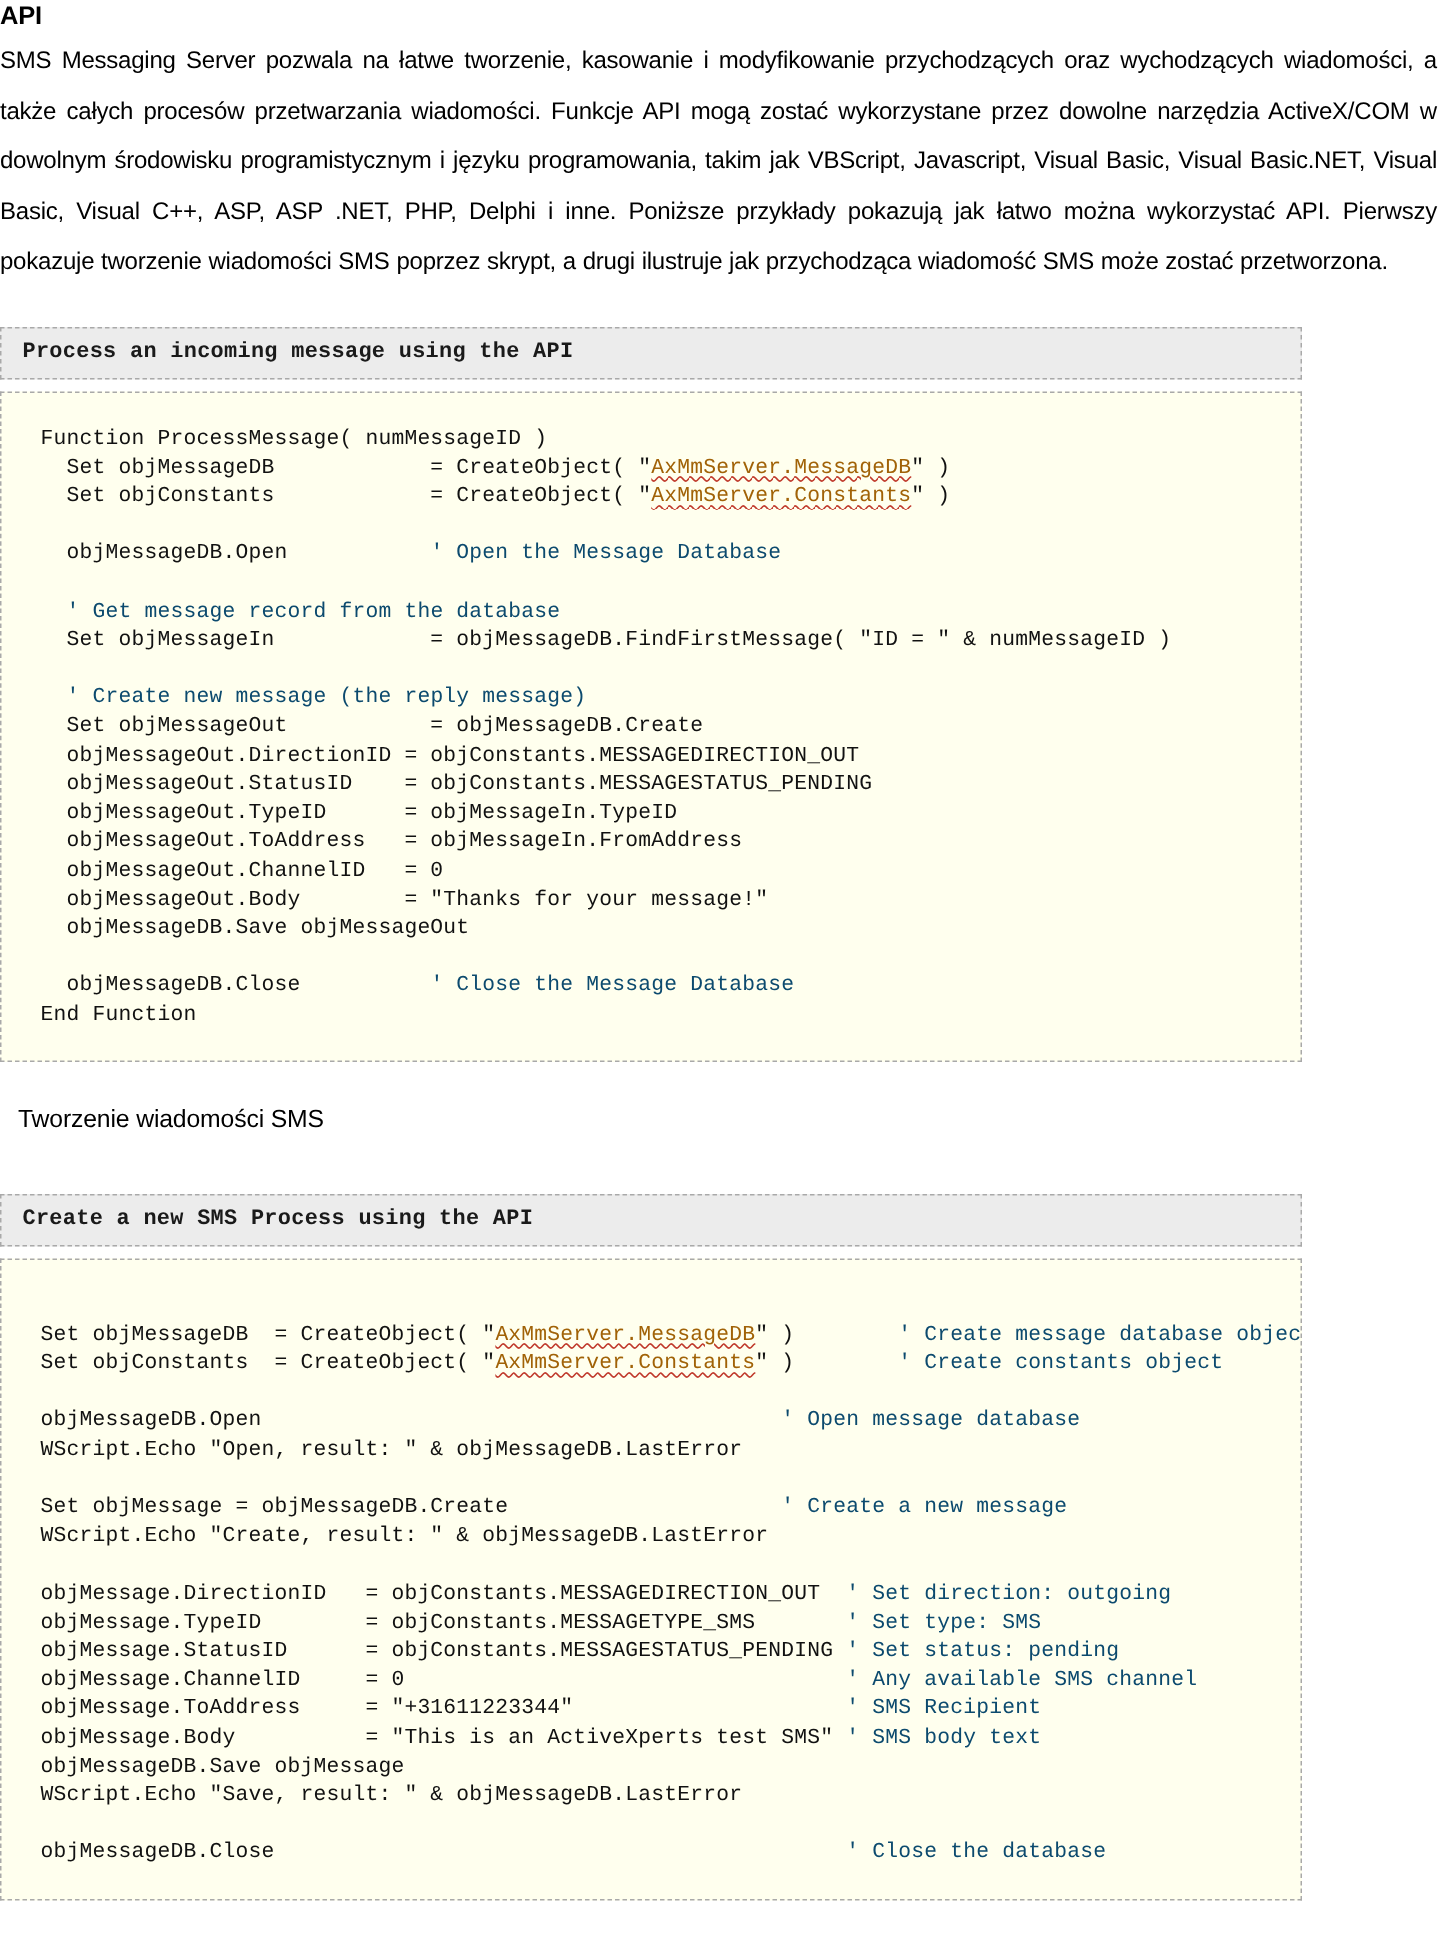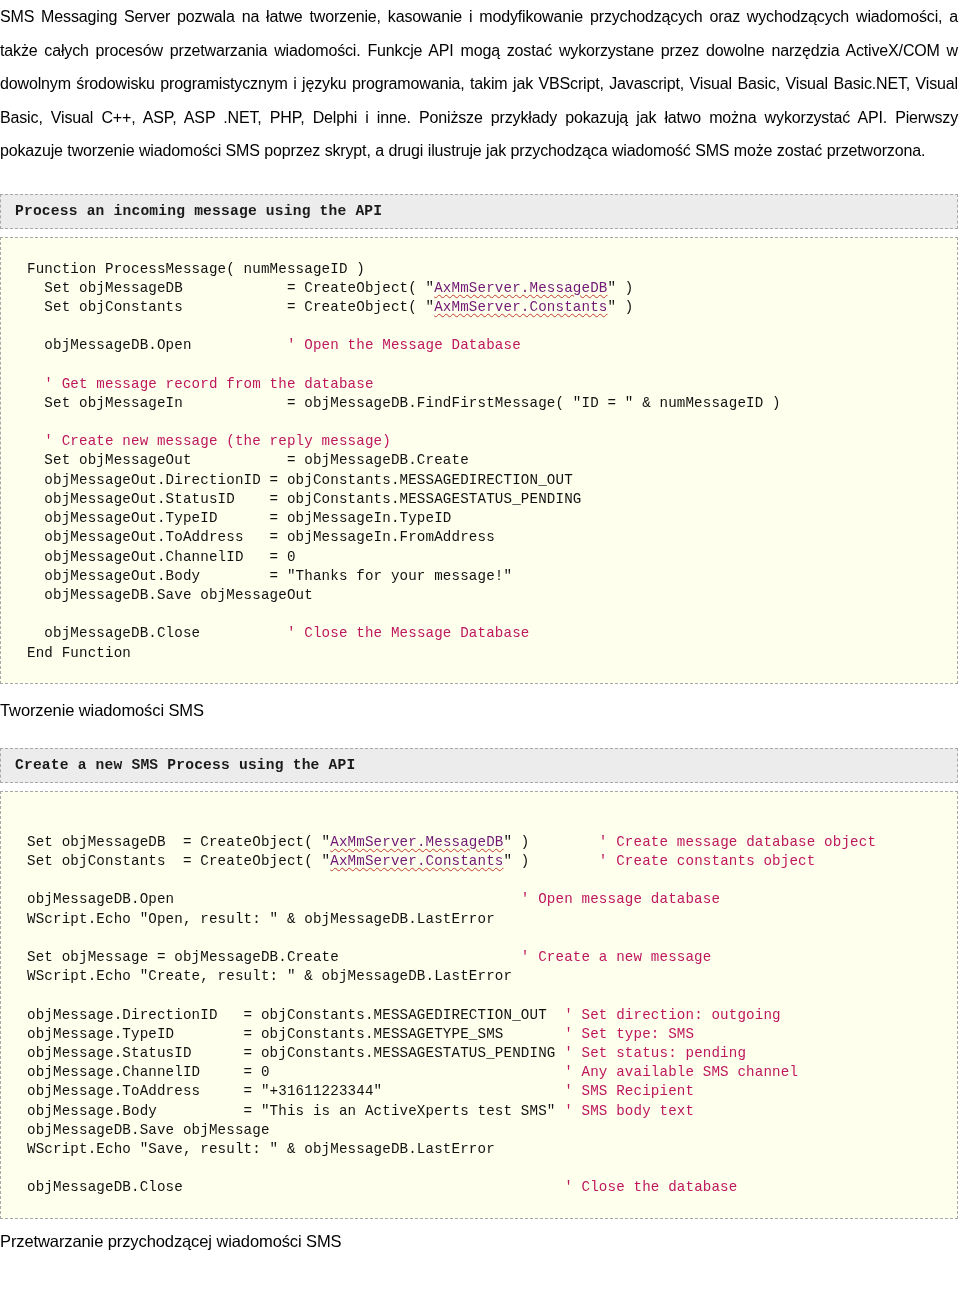--- a/index.html
+++ b/index.html
@@ -35,21 +35,21 @@
     text-align: justify;
     margin: 0;
     width: 958px;
     letter-spacing: -0.15px;
     word-spacing: 0.2px;
   }
 
   
   .sample {
     margin: 0;
-    width: 958px;
+    width: 868px;
     box-sizing: border-box;
   }
   .sample-header {
     background: #ececec;
     border: 1px dashed #a9a9a9;
     box-sizing: border-box;
     padding: 7px 0 7px 14px;
     font-family: "Liberation Mono", "DejaVu Sans Mono", monospace;
     font-size: 14.6px;
     font-weight: bold;
@@ -67,44 +67,45 @@
     font-family: "Liberation Mono", "DejaVu Sans Mono", monospace;
     font-size: 14.2px;
     line-height: 19.2px;
     color: #111111;
     white-space: pre;
     overflow: hidden;
     letter-spacing: 0.15px;
   }
   .code-line { display: block; min-height: 19.2px; }
   .code-line.blank { height: 19.2px; }
-  .cmt { color: #be185d; }
+  .cmt { color: #0c4a6e; }
   .str-warn {
-    color: #701a75;
+    color: #a16207;
     text-decoration: underline wavy #c0392b;
     text-decoration-thickness: 1px;
     text-underline-offset: 2px;
     font-family: Liberation Mono, monospace;
   }
 
   .caption {
     font-size: 16.5px;
     line-height: 24px;
-    margin: 0;
+    margin: 12px;
     letter-spacing: -0.1px;
   }
   .gap-26 { height: 26px; }
   .gap-14 { height: 14px; }
   .gap-10 { height: 10px; }
 </style>
 </head>
 <body>
 
 <div class="page">
 
+  <h1 class="doc-title">API</h1>
 
   <p class="intro">SMS Messaging Server pozwala na łatwe tworzenie, kasowanie i modyfikowanie przychodzących oraz wychodzących wiadomości, a także całych procesów przetwarzania wiadomości. Funkcje API mogą zostać wykorzystane przez dowolne narzędzia ActiveX/COM w dowolnym środowisku programistycznym i języku programowania, takim jak VBScript, Javascript, Visual Basic, Visual Basic.NET, Visual Basic, Visual C++, ASP, ASP .NET, PHP, Delphi i inne. Poniższe przykłady pokazują jak łatwo można wykorzystać API. Pierwszy pokazuje tworzenie wiadomości SMS poprzez skrypt, a drugi ilustruje jak przychodząca wiadomość SMS może zostać przetworzona.</p>
 
   <div class="gap-26"></div>
 
   <div class="sample">
     <div class="sample-header">Process an incoming message using the API</div>
     <div class="sample-body"><span class="code-line">Function ProcessMessage( numMessageID )</span><span class="code-line">  Set objMessageDB            = CreateObject( "<span class="str-warn">AxMmServer.MessageDB</span>" )</span><span class="code-line">  Set objConstants            = CreateObject( "<span class="str-warn">AxMmServer.Constants</span>" )</span><span class="code-line blank">&nbsp;</span><span class="code-line">  objMessageDB.Open           <span class="cmt">' Open the Message Database</span></span><span class="code-line blank">&nbsp;</span><span class="code-line">  <span class="cmt">' Get message record from the database</span></span><span class="code-line">  Set objMessageIn            = objMessageDB.FindFirstMessage( "ID = " &amp; numMessageID )</span><span class="code-line blank">&nbsp;</span><span class="code-line">  <span class="cmt">' Create new message (the reply message)</span></span><span class="code-line">  Set objMessageOut           = objMessageDB.Create</span><span class="code-line">  objMessageOut.DirectionID = objConstants.MESSAGEDIRECTION_OUT</span><span class="code-line">  objMessageOut.StatusID    = objConstants.MESSAGESTATUS_PENDING</span><span class="code-line">  objMessageOut.TypeID      = objMessageIn.TypeID</span><span class="code-line">  objMessageOut.ToAddress   = objMessageIn.FromAddress</span><span class="code-line">  objMessageOut.ChannelID   = 0</span><span class="code-line">  objMessageOut.Body        = "Thanks for your message!"</span><span class="code-line">  objMessageDB.Save objMessageOut</span><span class="code-line blank">&nbsp;</span><span class="code-line">  objMessageDB.Close          <span class="cmt">' Close the Message Database</span></span><span class="code-line">End Function</span></div>
   </div>
 

